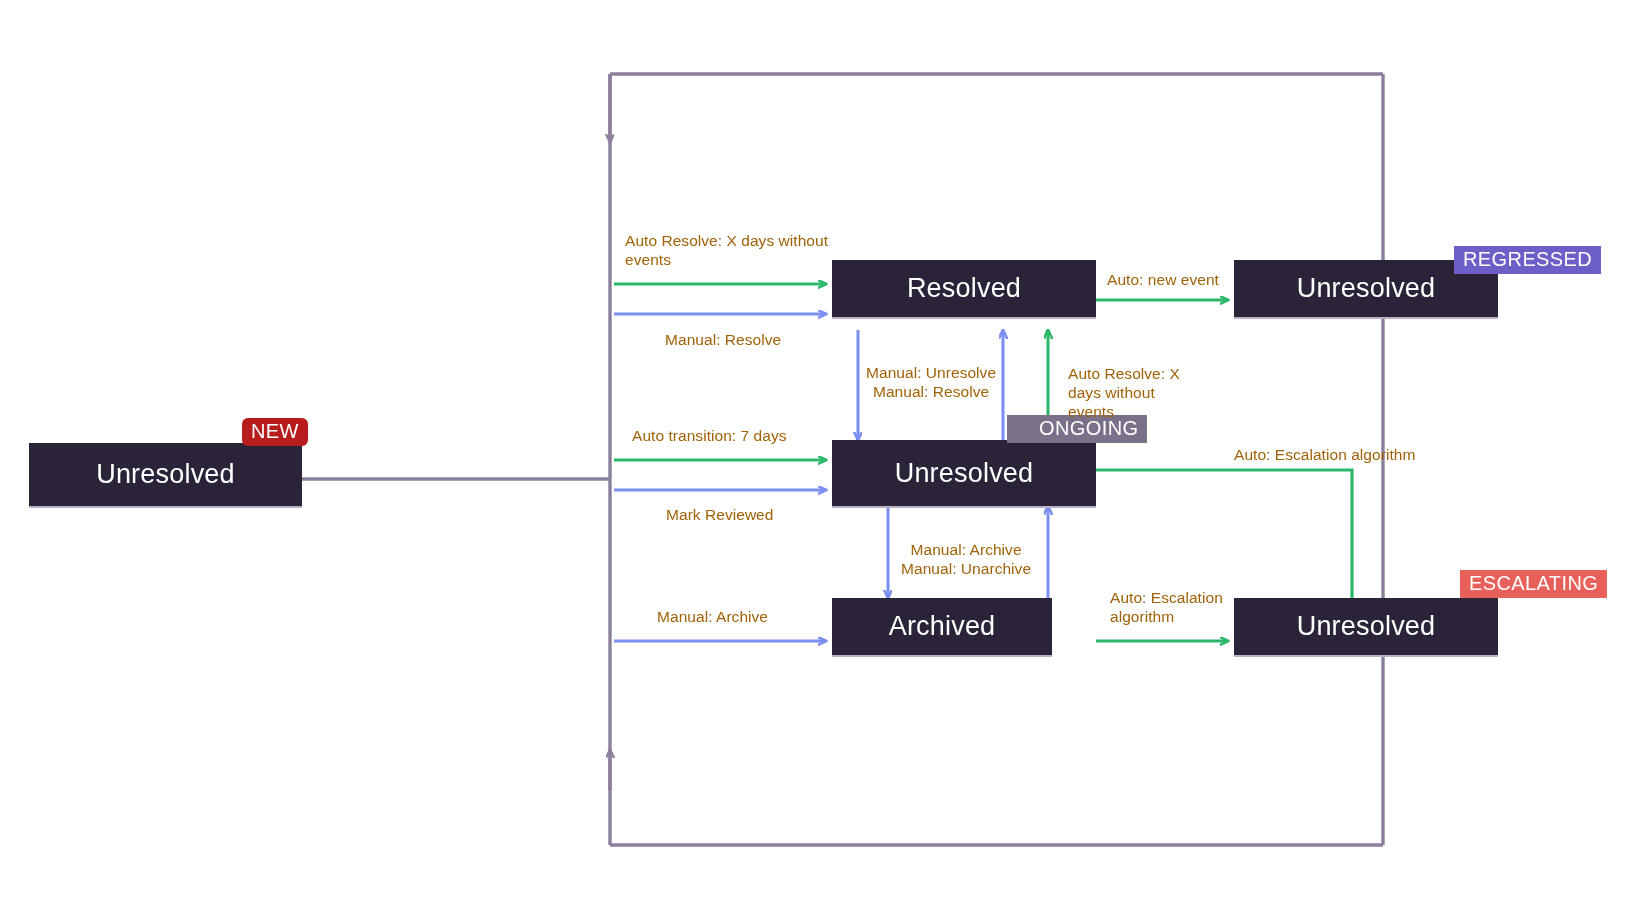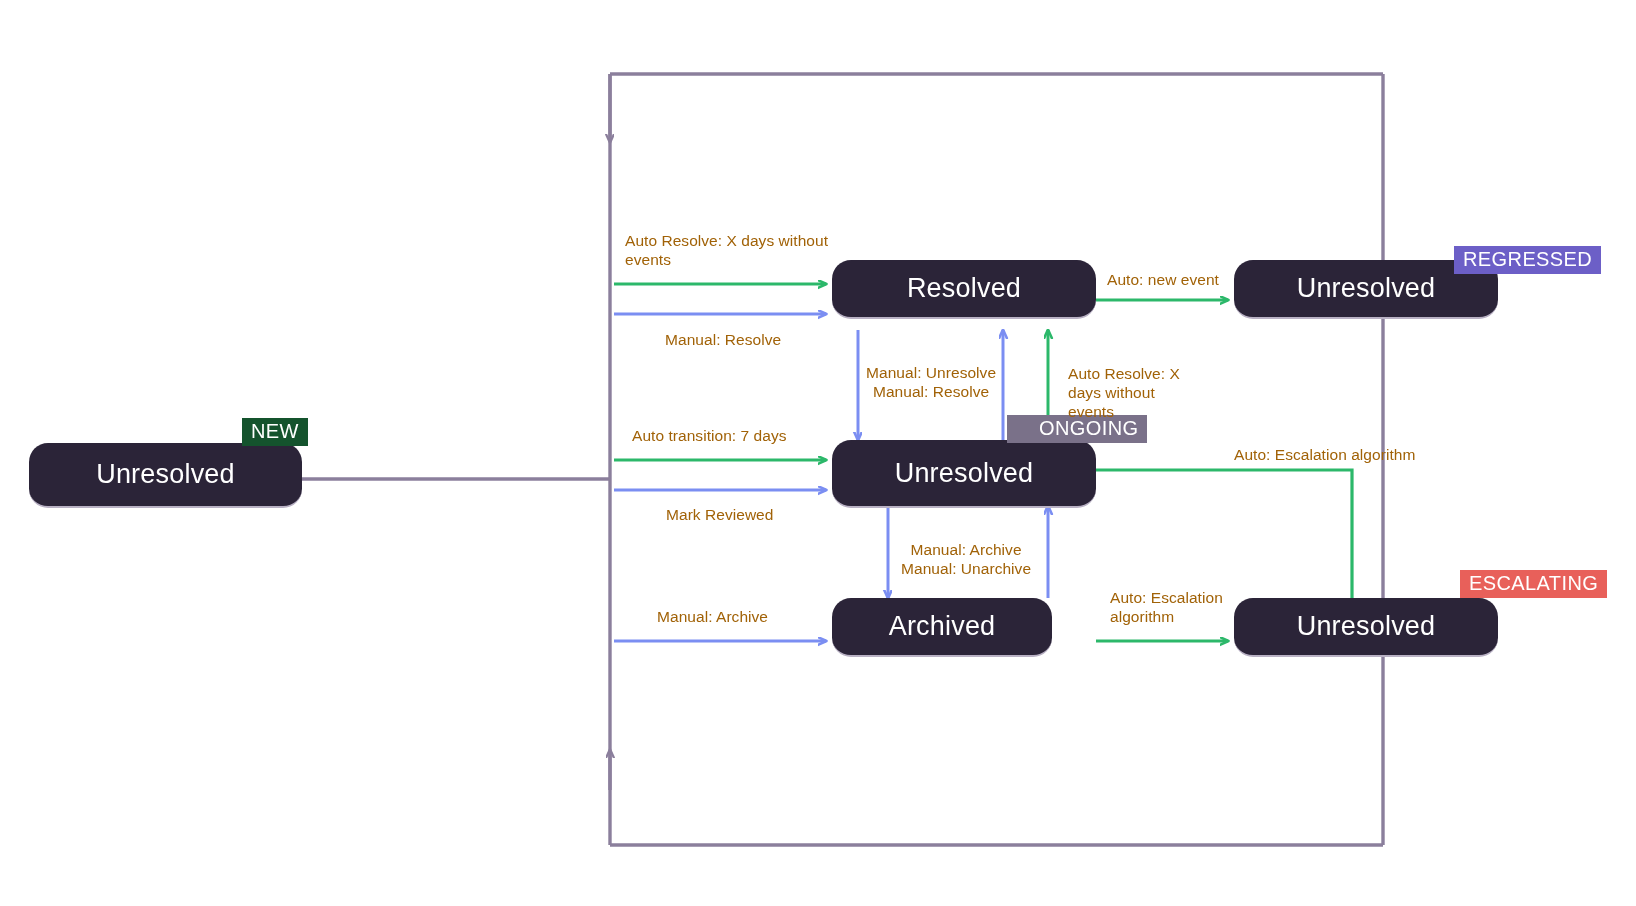--- a/index.html
+++ b/index.html
@@ -30,34 +30,33 @@
     background: #2b2438;
     color: #ffffff;
     display: flex;
     align-items: center;
     justify-content: center;
     font-size: 27px;
     font-family: "Liberation Sans", sans-serif;
     letter-spacing: 0.2px;
     box-sizing: border-box;
     border-bottom: 2px solid #b9b1c4;
-    border-radius: 19px;
   }
   .badge {
     position: absolute;
     color: #ffffff;
     font-size: 20px;
     font-family: Liberation Sans, sans-serif;
     padding: 2px 9px 4px 9px;
     box-sizing: border-box;
     letter-spacing: 0.4px;
     white-space: nowrap;
     line-height: 1.12;
   }
-  .badge-new      { background: #14532d; }
+  .badge-new      { background: #b91c1c; border-radius: 6px; }
   .badge-regressed{ background: #6c5fc7; }
   .badge-escalating{ background: #e8605a; }
   .badge-ongoing  { background: #7a7189; }
   .elabel {
     position: absolute;
     color: #a16207;
     font-size: 15.5px;
     font-family: "Liberation Sans", sans-serif;
     line-height: 1.22;
     white-space: pre;

